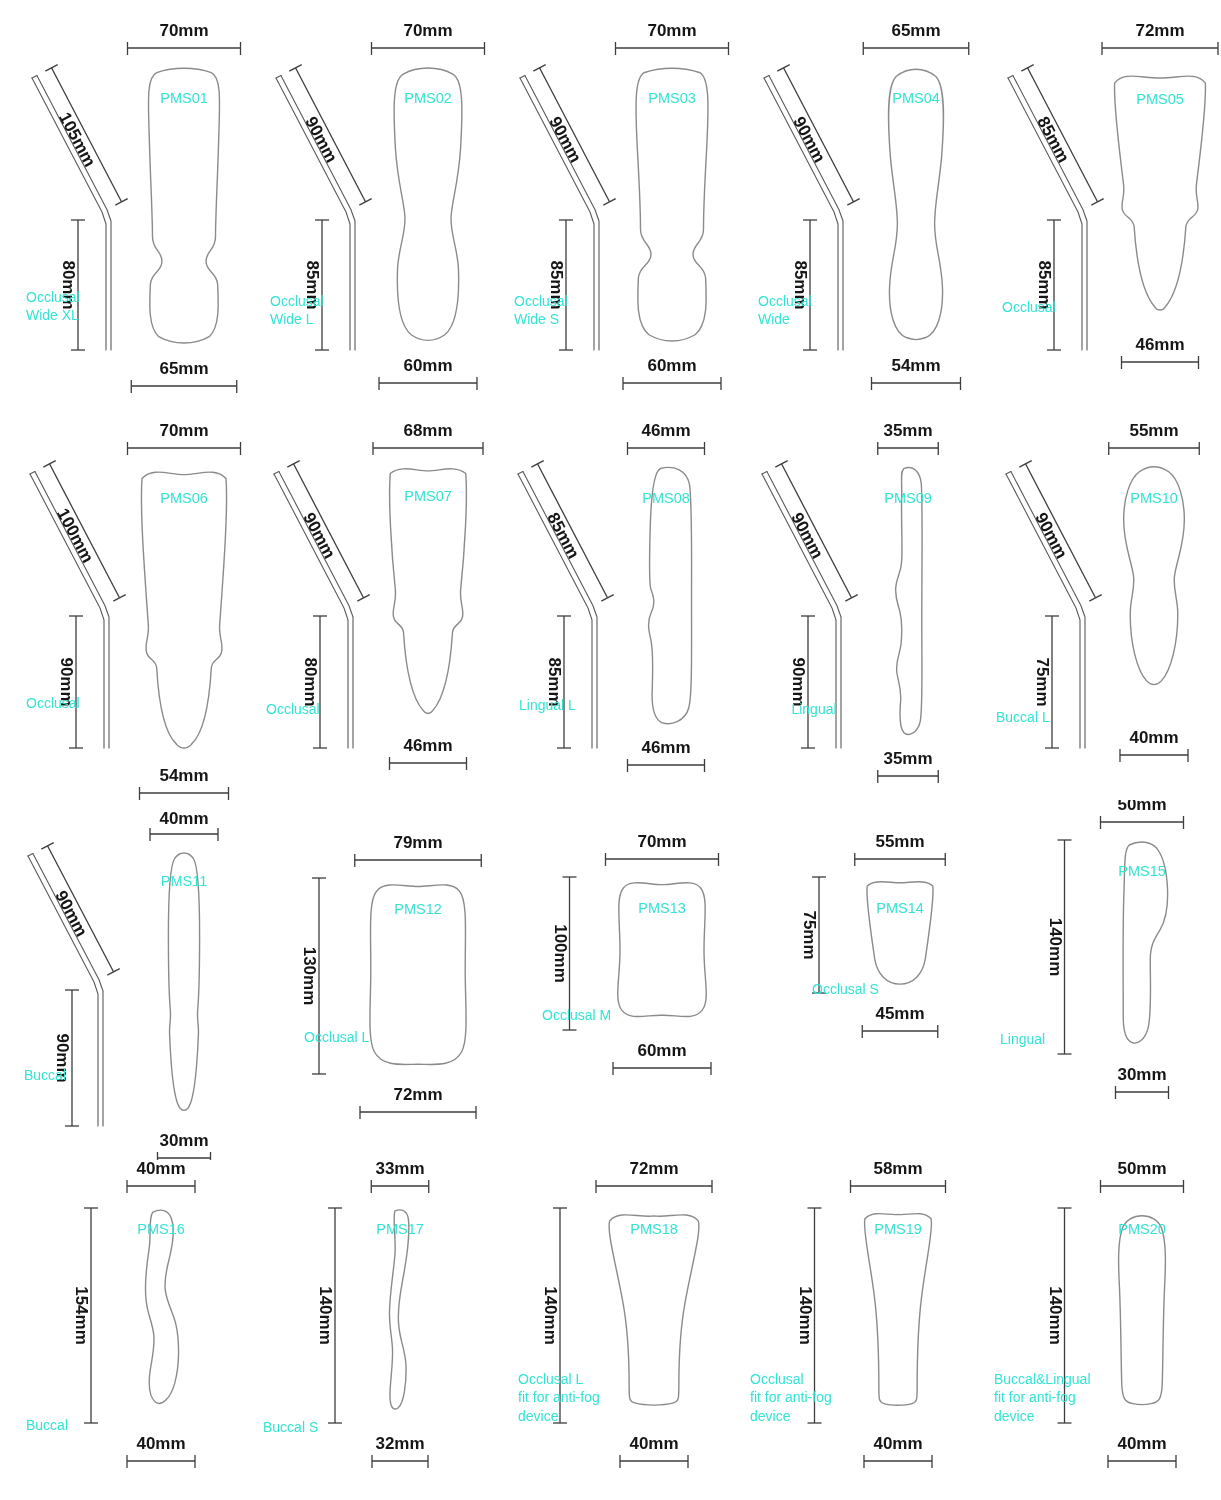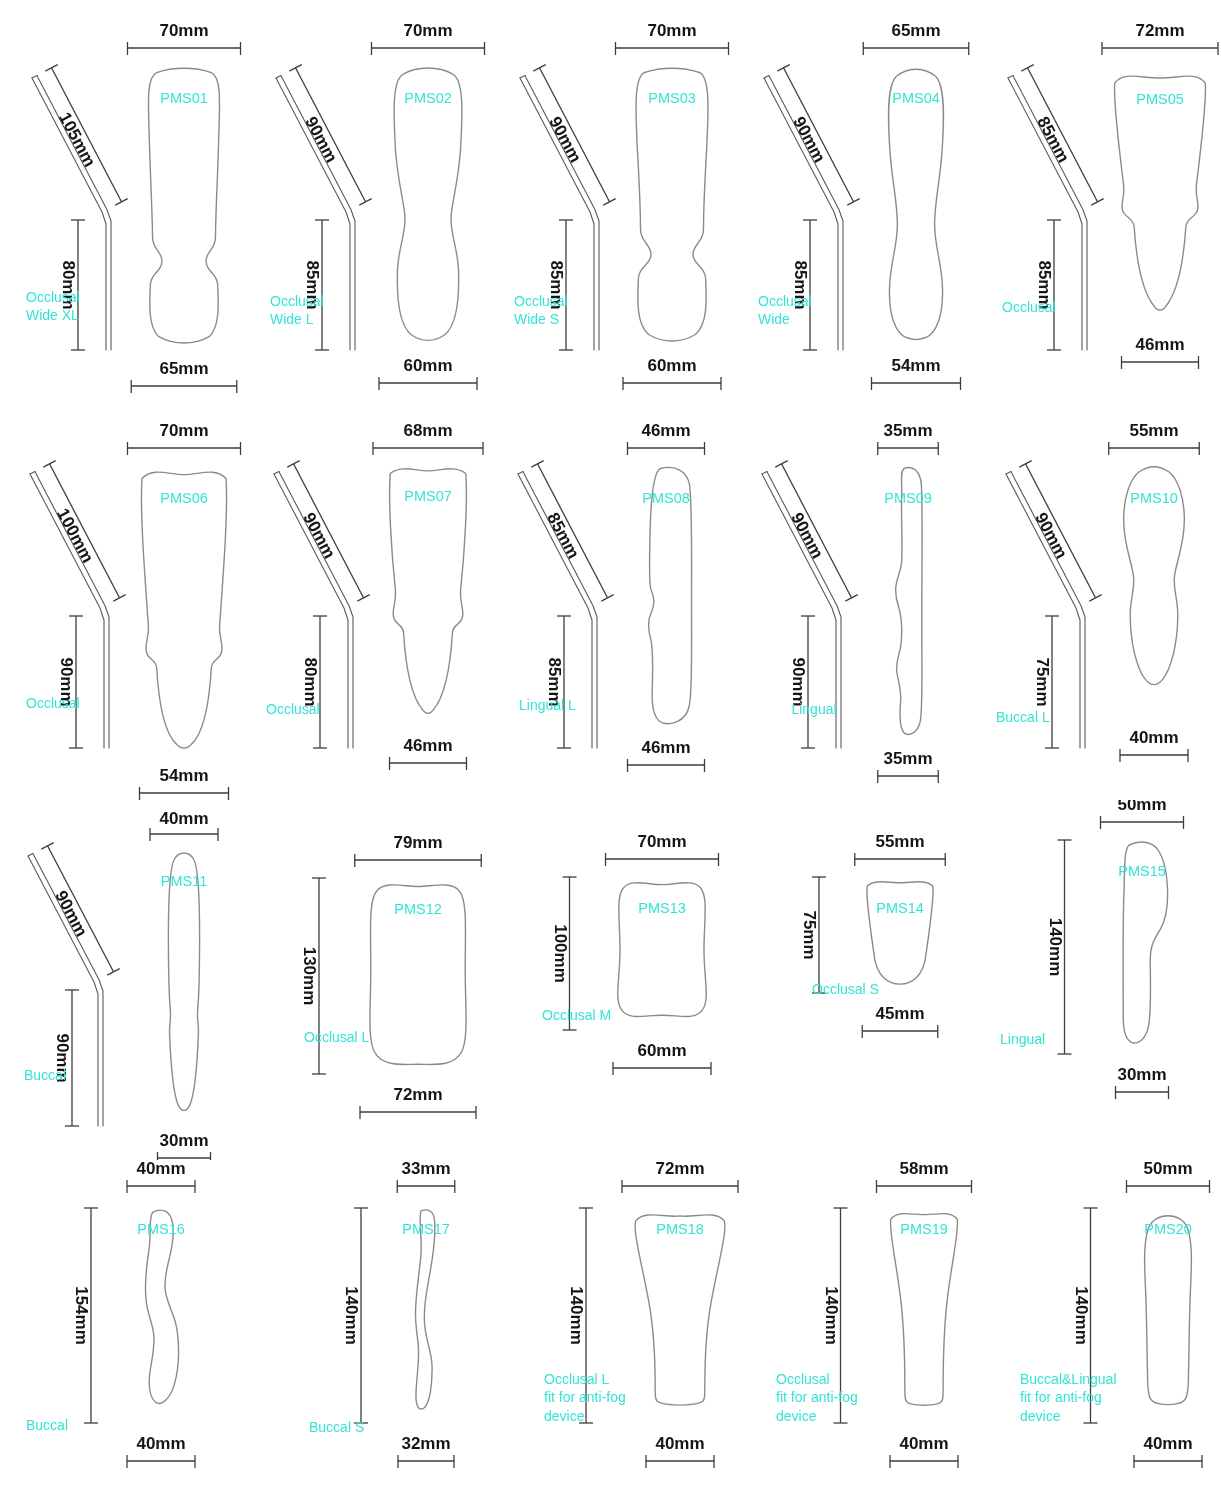--- a/index.html
+++ b/index.html
@@ -545,21 +545,21 @@
           <text x="145" y="74" text-anchor="middle" class="code-text">PMS16</text>
           <g>
             <line x1="75" y1="48" x2="75" y2="263" class="dl"></line>
             <line x1="68" y1="48" x2="82" y2="48" class="dl"></line>
             <line x1="68" y1="263" x2="82" y2="263" class="dl"></line>
             <text transform="translate(60 155.5) rotate(90)" text-anchor="middle" class="dim-text">154mm</text>
           </g>
         </svg>
         <div class="type-label" style="left: 10px; top: 256px;">Buccal</div>
       </div>
-      <div class="cell" style="width: 244px; height: 340px; margin-left: 26px;">
+      <div class="cell" style="width: 244px; height: 340px;">
         <svg viewBox="0 0 244 340" width="244" height="340">
           <g>
             <line x1="111.25" y1="26" x2="168.75" y2="26" class="dl"></line>
             <line x1="111.25" y1="20" x2="111.25" y2="33" class="dl"></line>
             <line x1="168.75" y1="20" x2="168.75" y2="33" class="dl"></line>
             <text x="140" y="14" text-anchor="middle" class="dim-text">33mm</text>
           </g>
           <g>
             <line x1="112" y1="301" x2="168" y2="301" class="dl"></line>
             <line x1="112" y1="295" x2="112" y2="308" class="dl"></line>
@@ -568,21 +568,21 @@
           </g>
           <path d="M40,4 C55,0 66,5 67,17 C70,40 63,72 56,98 C50,122 45,137 47,160 C49,184 60,196 62,219 C63,245 58,272 46,279 C36,284 29,277 30,258 C31,237 36,218 35,198 C34,178 28,167 29,144 C30,116 37,90 40,64 C42,42 35,13 40,4 Z" class="outline" vector-effect="non-scaling-stroke" transform="translate(115 48) scale(0.5 0.7166666666666667)"></path>
           <text x="140" y="74" text-anchor="middle" class="code-text">PMS17</text>
           <g>
             <line x1="75" y1="48" x2="75" y2="263" class="dl"></line>
             <line x1="68" y1="48" x2="82" y2="48" class="dl"></line>
             <line x1="68" y1="263" x2="82" y2="263" class="dl"></line>
             <text transform="translate(60 155.5) rotate(90)" text-anchor="middle" class="dim-text">140mm</text>
           </g>
         </svg>
-        <div class="type-label" style="left: 23px; top: 258px;">Buccal S</div>
+        <div class="type-label" style="left: 3px; top: 258px;">Buccal S</div>
       </div>
       <div class="cell" style="width: 244px; height: 340px;">
         <svg viewBox="0 0 244 340" width="244" height="340">
           <g>
             <line x1="92" y1="26" x2="208" y2="26" class="dl"></line>
             <line x1="92" y1="20" x2="92" y2="33" class="dl"></line>
             <line x1="208" y1="20" x2="208" y2="33" class="dl"></line>
             <text x="150" y="14" text-anchor="middle" class="dim-text">72mm</text>
           </g>
           <g>

